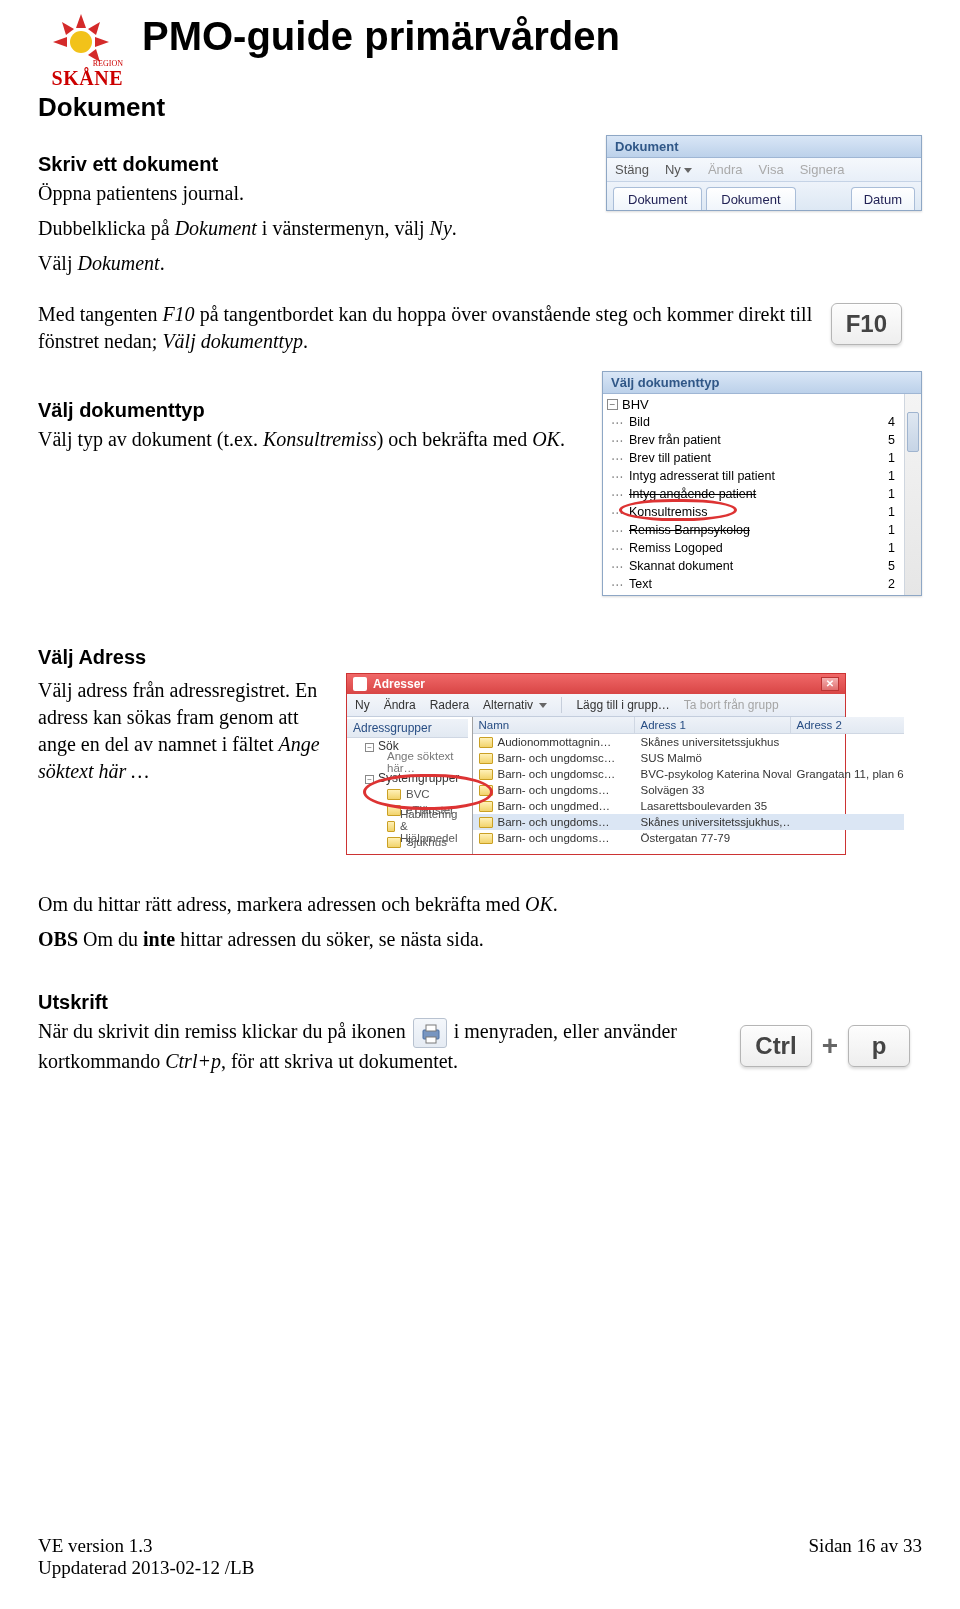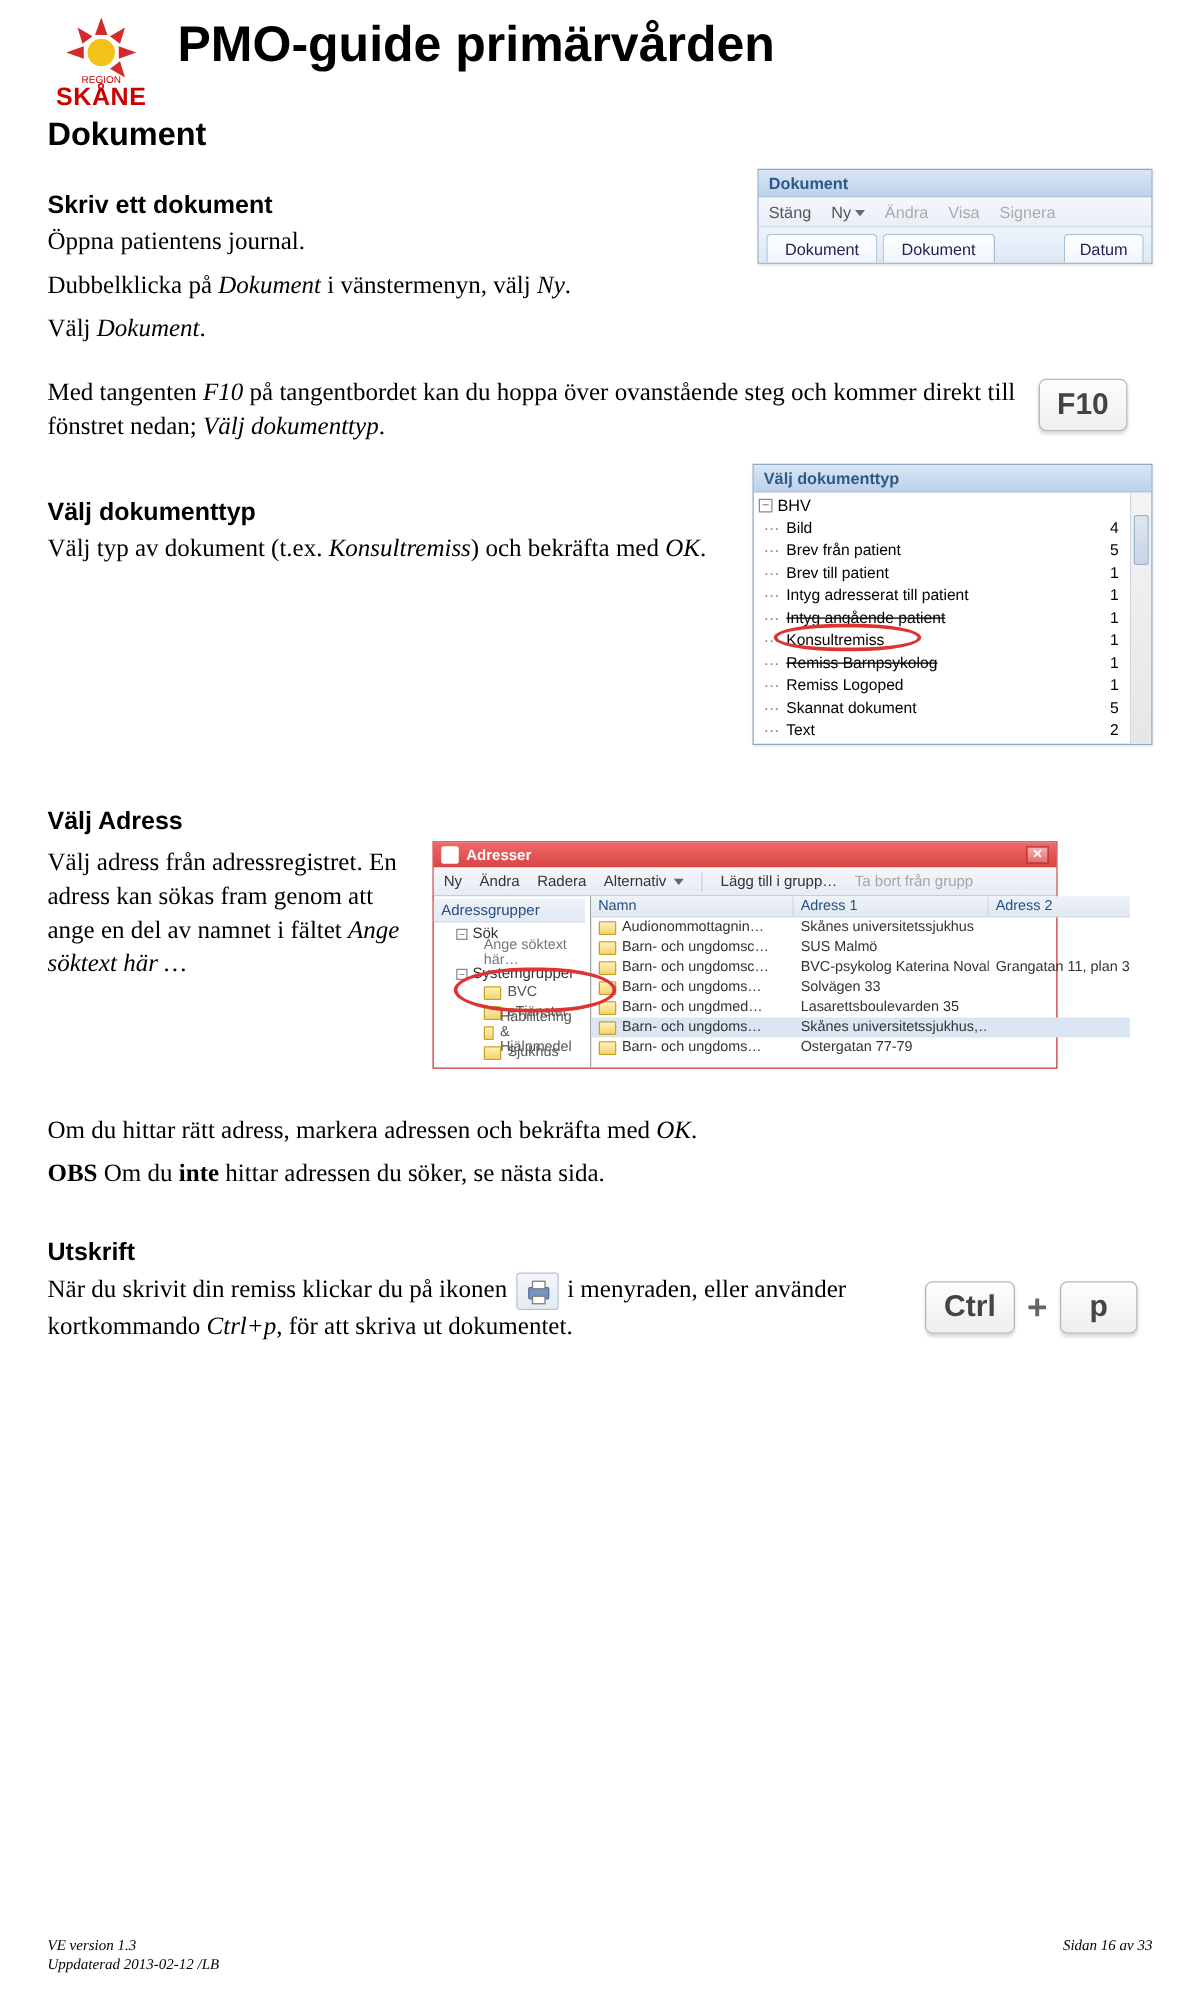--- a/index.html
+++ b/index.html
@@ -37,26 +37,26 @@
     font-family: Arial, Helvetica, sans-serif;
     font-weight: bold;
     font-size: 40px;
     margin: 0;
     padding-top: 6px;
   }
 
   
   .logo-sun { width: 68px; height: 56px; }
   .logo-text {
-    font-family: Liberation Sans, sans-serif;
+    font-family: Liberation Serif, serif;
     font-size: 8px;
     color: #c00;
     line-height: 1;
     margin-top: -4px;
-    text-align: center;
+    text-align: right;
     width: 84px;
   }
   .logo-text .big {
     font-size: 20px;
     font-weight: bold;
     color: #c00;
     letter-spacing: 0.5px;
   }
 
   
@@ -363,24 +363,23 @@
     background: linear-gradient(#f4f7fb,#e5ebf3);
     border-radius: 3px;
     position: relative;
   }
   .print-icon svg { position: absolute; left: 5px; top: 3px; }
 
   
   .footer {
     position: absolute;
     left: 38px; right: 38px; bottom: 30px;
-    font-size: 12px;
+    font-size: 19px;
     display: flex;
     justify-content: space-between;
-    font-style: italic;
   }
 </style>
 </head>
 <body>
 
 <div class="page">
 
   <div class="header-row">
     <div class="logo-block">
       <svg class="logo-sun" viewBox="0 0 68 56">
@@ -605,21 +604,21 @@
                   </div>
                   <div class="c2">SUS Malmö</div>
                   <div class="c3"></div>
                 </div>
                 <div class="row">
                   <div class="c1">
                     <span class="folder"></span>
                     <span>Barn- och ungdomsc…</span>
                   </div>
                   <div class="c2">BVC-psykolog Katerina Novak</div>
-                  <div class="c3">Grangatan 11, plan 3</div>
+                  <div class="c3">Grangatan 11, plan 6</div>
                 </div>
                 <div class="row">
                   <div class="c1">
                     <span class="folder"></span>
                     <span>Barn- och ungdoms…</span>
                   </div>
                   <div class="c2">Solvägen 33</div>
                   <div class="c3"></div>
                 </div>
                 <div class="row">

